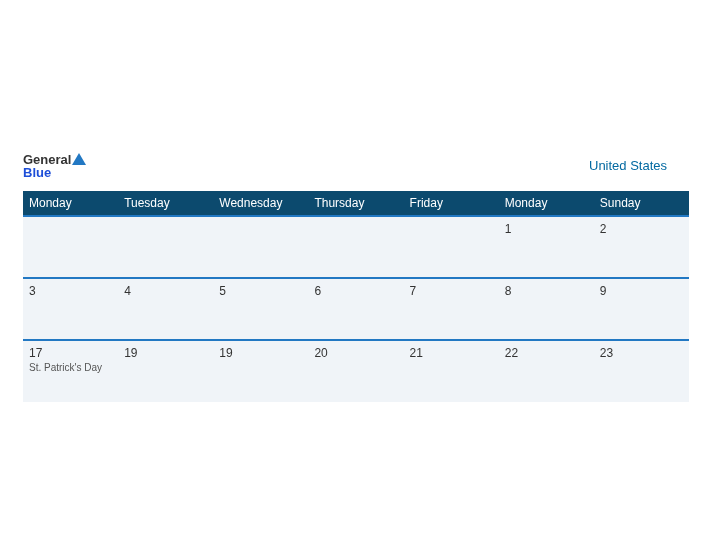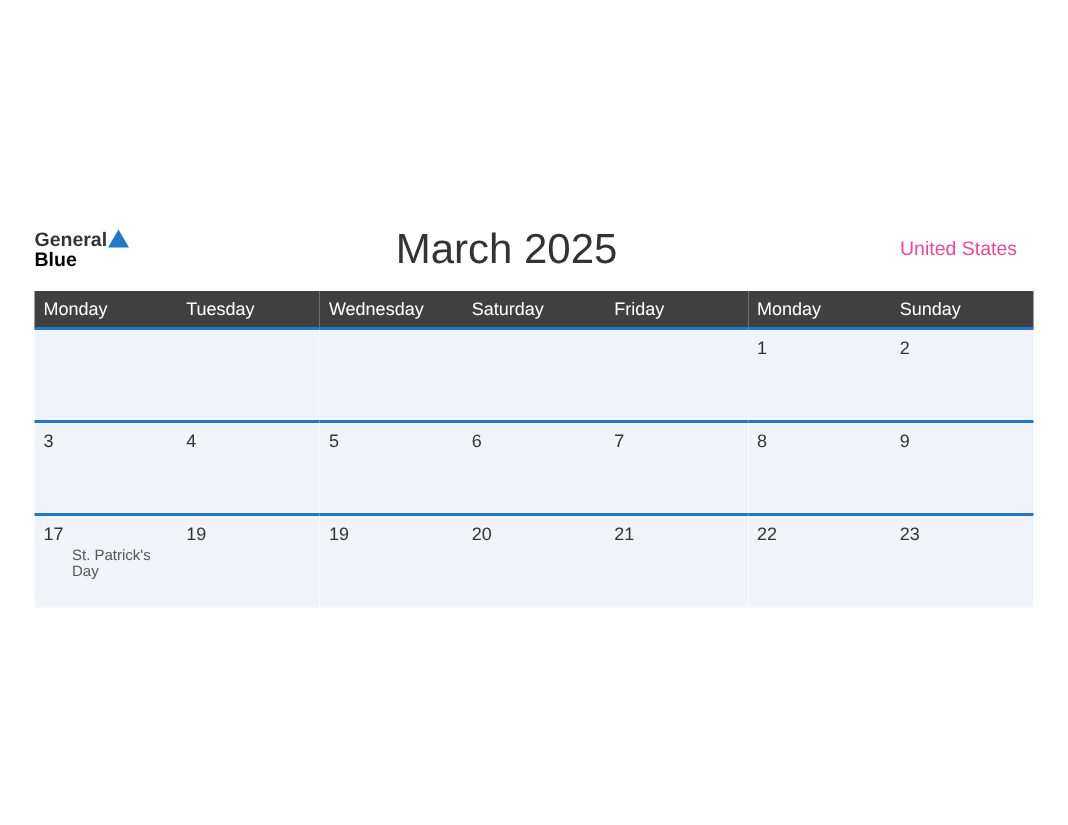--- a/index.html
+++ b/index.html
@@ -31,21 +31,21 @@
     }
     .logo-text-general {
       font-size: 13px;
       font-weight: bold;
       color: #333;
       line-height: 1;
     }
     .logo-text-blue {
       font-size: 13px;
       font-weight: bold;
-      color: #000000;
+      color: #1d4ed8;
       line-height: 1;
     }
     .logo-triangle {
       width: 0;
       height: 0;
       border-left: 7px solid transparent;
       border-right: 7px solid transparent;
       border-bottom: 12px solid #2278c3;
       margin-left: 1px;
       margin-bottom: 1px;
@@ -61,30 +61,30 @@
     }
     .calendar-title {
       font-size: 28px;
       font-weight: normal;
       color: #333;
       text-align: center;
       flex: 1;
     }
     .calendar-country {
       font-size: 13px;
-      color: #ec4899;
-      text-align: center;
+      color: #0369a1;
+      text-align: left;
       min-width: 100px;
     }
     .calendar-grid {
       width: 100%;
       border-collapse: collapse;
     }
     .calendar-grid thead tr th {
-      background: #404040;
+      background: #0c4a6e;
       color: #fff;
       font-size: 12px;
       font-weight: normal;
       padding: 5px 6px;
       text-align: left;
       border: none;
     }
     .calendar-grid tbody tr {
       background: #f0f4f8;
     }
@@ -105,51 +105,49 @@
       font-size: 12px;
       color: #333;
       display: block;
       line-height: 1.4;
     }
     .day-event {
       font-size: 10px;
       color: #555;
       display: block;
       margin-top: 1px;
-      margin-left: 19px;
     }
     .empty-cell {
       background: #f0f4f8;
     }
   </style>
 </head>
 <body>
 
 <div class="calendar-wrapper">
   <div class="calendar-header">
     <div class="logo">
       <div class="logo-inner">
         <div class="logo-row1">
           <span class="logo-text-general">General</span>
           <div class="logo-triangle"></div>
         </div>
         <span class="logo-text-blue">Blue</span>
       </div>
     </div>
-    <div class="calendar-title">March 2025</div>
     <div class="calendar-country">United States</div>
   </div>
 
   <table class="calendar-grid">
     <thead>
       <tr>
       <th>Monday</th>
           <th>Tuesday</th>
           <th>Wednesday</th>
-          <th>Saturday</th>
+          <th>Thursday</th>
           <th>Friday</th>
           <th>Monday</th>
           <th>Sunday</th>
         </tr>
     </thead>
     <tbody id="calendar-body">
     <tr>
           <td class="empty-cell" style="border-top: 2px solid rgb(34, 120, 195);"></td>
           <td class="empty-cell" style="border-top: 2px solid rgb(34, 120, 195);"></td>
           <td class="empty-cell" style="border-top: 2px solid rgb(34, 120, 195);"></td>

